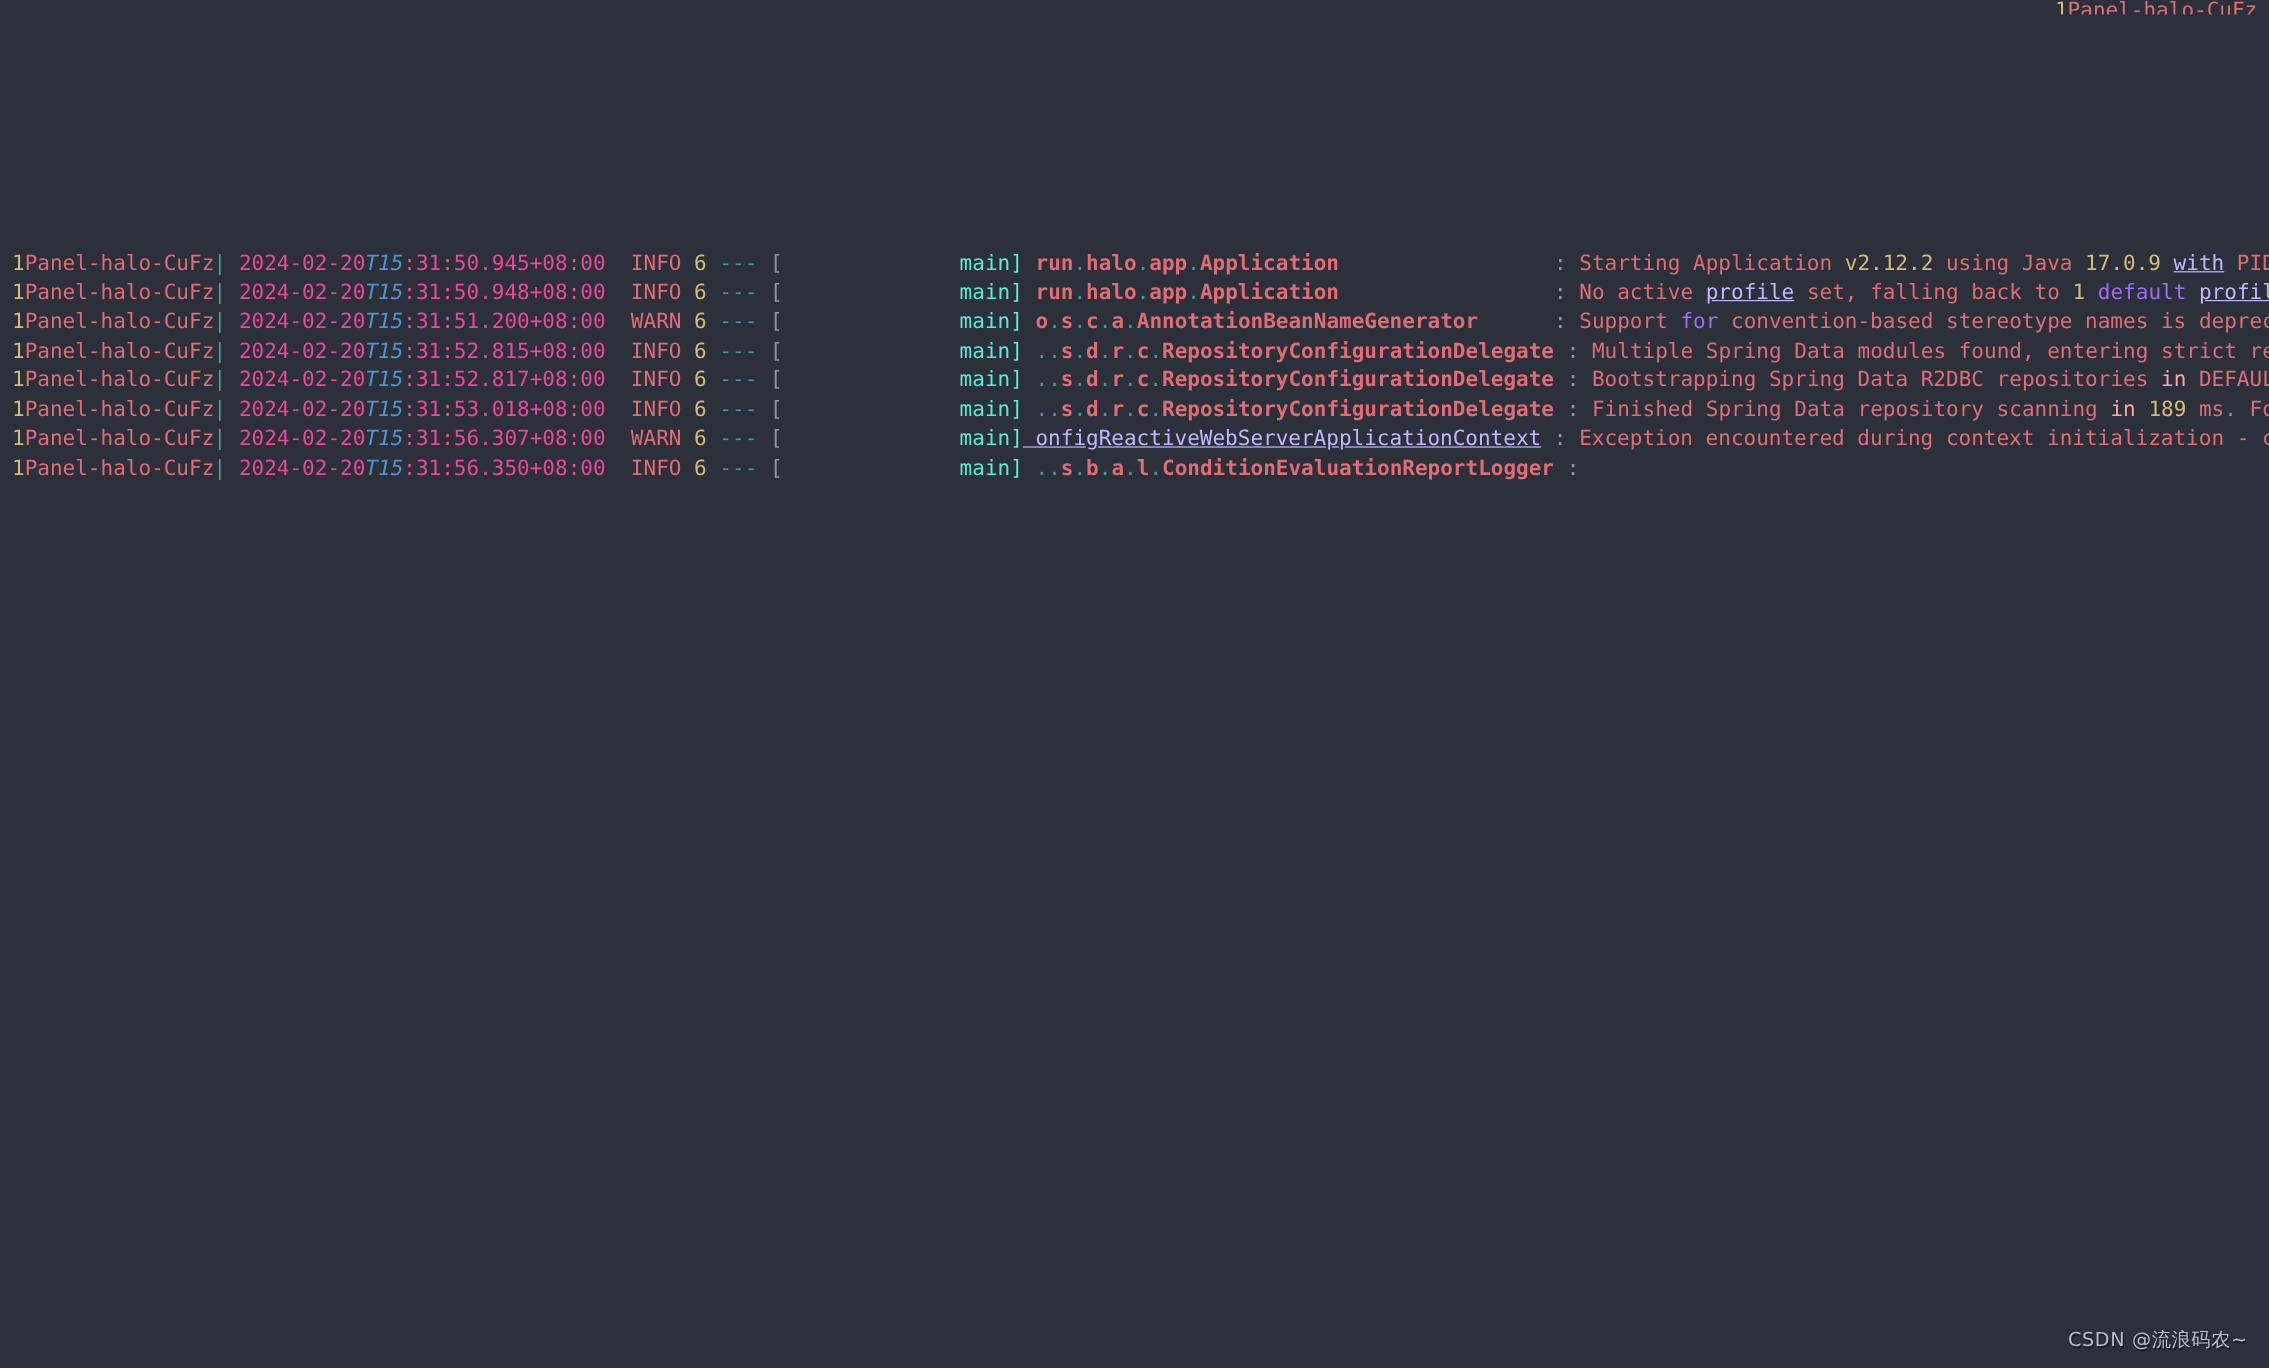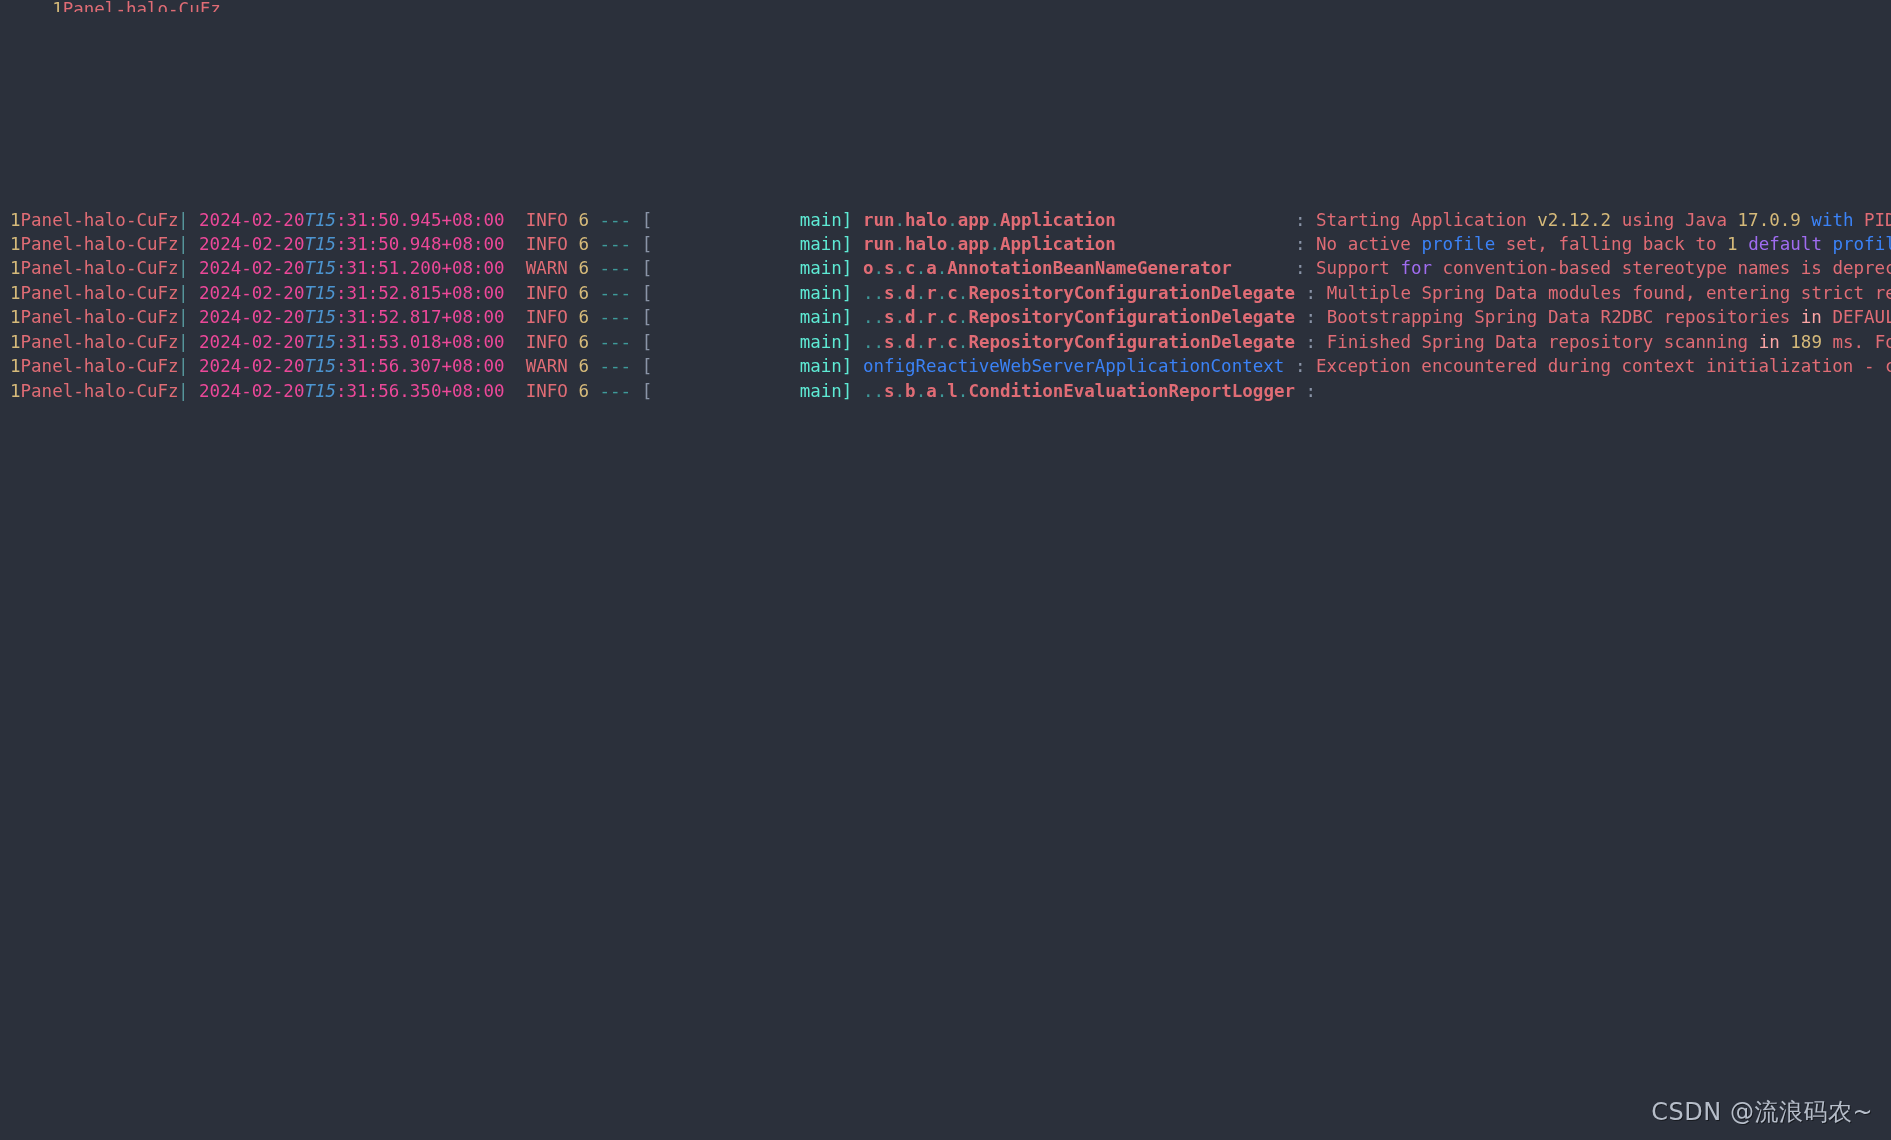--- a/index.html
+++ b/index.html
@@ -42,40 +42,40 @@
   .ts     { color: #ec4899; }
   .ts-t   { color: #4d95d1; font-style: italic; }
   .lvl    { color: #e06c75; }
   .num    { color: #d6ba7a; }
   .dash   { color: #3e9a9a; }
   .brk    { color: #8a94a7; }
   .thread { color: #5eead4; }
   .logger { color: #e06c75; font-weight: bold; }
   .dot    { color: #3e9a9a; }
   .msg    { color: #e06c75; }
-  .blue   { color: #3b82f6; }
+  .blue   { color: #c4b5fd; text-decoration: underline; }
   .purple { color: #a06cf0; }
   .cyan   { color: #fca5a5; }
   #watermark {
     position: absolute;
     right: 18px;
     bottom: 12px;
     color: #b6bdc9;
     font-family: "DejaVu Sans", "Liberation Sans", sans-serif;
-    font-size: 24px;
+    font-size: 16px;
     letter-spacing: 0.5px;
     text-shadow: 1px 1px 0 rgba(0,0,0,0.45);
   }
 </style>
 </head>
 <body>
 
 <div id="terminal">
 
-  <div class="log-line" style="height:12px;line-height:6px;">
+  <div class="log-line" style="height:12px;line-height:6px;text-align:right;">
     <span class="prefix"><span class="p-num">1</span><span class="p-name">Panel-halo-CuFz</span></span><span class="pipe"> </span>
   </div>
 
   <div class="log-line">
     
   </div>
 
   <div class="log-line">
     
   </div>

